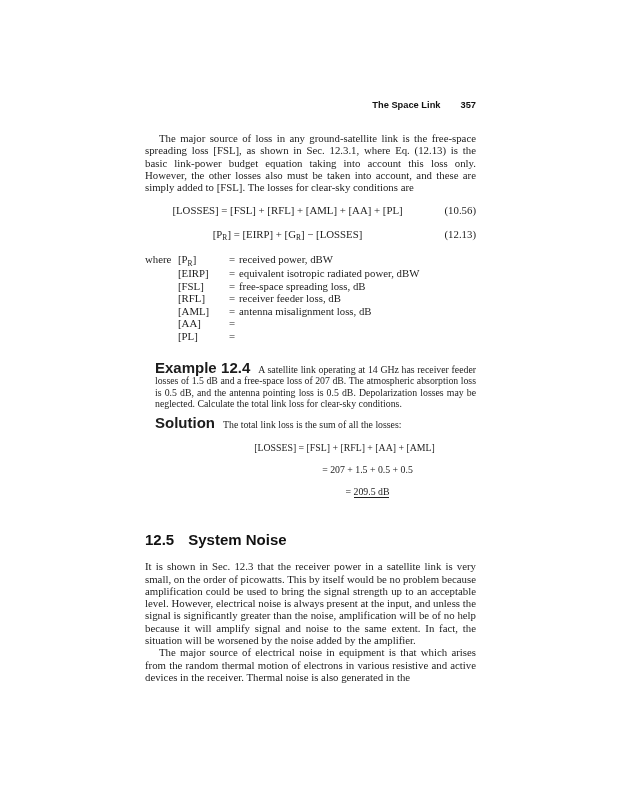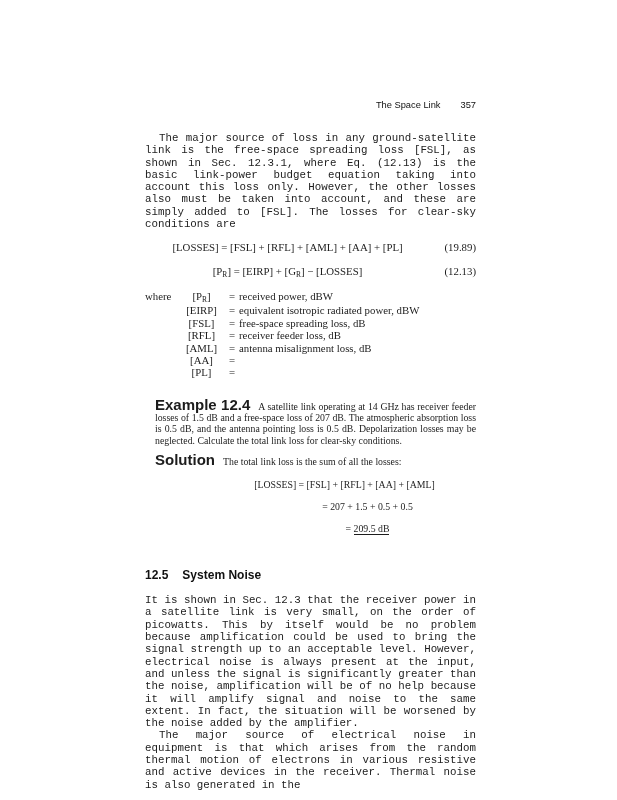--- a/index.html
+++ b/index.html
@@ -16,54 +16,53 @@
     width: 617px; height: 800px;
     background: #ffffff;
   }
   .content {
     position: absolute; left: 145px; top: 100px;
     width: 331px;
   }
   
   .running-head {
     font-family: "Liberation Sans", sans-serif;
-    font-weight: normal;
+    font-weight: bold;
     font-size: 9.3px;
     text-align: right;
     margin-bottom: 22px;
     color: #111;
   }
   .running-head .page-num { margin-left: 20px; }
 
   
   p.body {
     font-size: 10.8px;
     line-height: 12.3px;
     text-align: justify;
-    font-family: Liberation Mono, monospace;
   }
   .indent { text-indent: 14px; }
 
   
   .equation {
     position: relative;
     font-size: 10.8px;
     line-height: 12.3px;
     margin: 11px 0;
     padding-right: 46px;
     text-align: center;
     white-space: nowrap;
   }
   .eq-num { position: absolute; right: 0; top: 0; }
   .sub { font-size: 7.5px; position: relative; top: 2.5px; }
 
   
   .where { font-size: 10.8px; line-height: 12.4px; }
   .where-row { display: grid; grid-template-columns: 33px 47px 14px auto; }
-  .w-term { text-align: center; white-space: nowrap; }
+  .w-term { text-align: left; white-space: nowrap; }
   .w-eq { text-align: center; }
   .w-def { text-align: left; }
 
   
   .example {
     margin-top: 20px;
     margin-left: 10px;
     font-size: 9.8px;
     line-height: 11.3px;
   }
@@ -78,42 +77,42 @@
   .ex-eqs { margin-top: 12px; }
   .ex-eq { margin-bottom: 10.5px; white-space: nowrap; text-align: center; }
   .ex-eq.first { margin-left: 58px; }
   .ex-eq.cont { margin-left: 104px; }
   .underline { border-bottom: 1px solid #1c1c1c; padding-bottom: 0; }
 
   
   .section-heading {
     font-family: "Liberation Sans", sans-serif;
     font-weight: bold;
-    font-size: 12px;
+    font-size: 15px;
     color: #111;
     margin-top: 34px;
     margin-bottom: 12px;
   }
   .section-heading .sec-num { margin-right: 14px; }
 </style>
 </head>
 <body>
 
 <div class="page">
   <div class="content">
 
     <div class="running-head">
       <span>The Space Link</span><span class="page-num">357</span>
     </div>
 
     <p class="body indent">The major source of loss in any ground-satellite link is the free-space spreading loss [FSL], as shown in Sec. 12.3.1, where Eq. (12.13) is the basic link-power budget equation taking into account this loss only. However, the other losses also must be taken into account, and these are simply added to [FSL]. The losses for clear-sky conditions are</p>
 
     <div class="equation">
       <span>[LOSSES] = [FSL] + [RFL] + [AML] + [AA] + [PL]</span>
-      <span class="eq-num">(19.89)</span>
+      <span class="eq-num">(10.56)</span>
     </div>
 
 
     <div class="equation">
       <span><span>[P</span><span class="sub">R</span><span>] = [EIRP] + [G</span><span class="sub">R</span><span>] − [LOSSES]</span></span>
       <span class="eq-num">(12.13)</span>
     </div>
 
     <div class="where">
       <div class="where-row">

